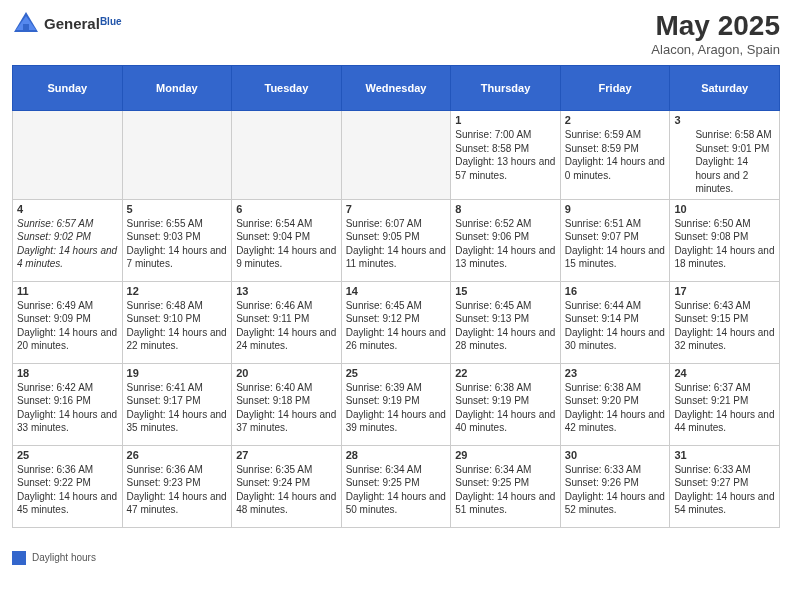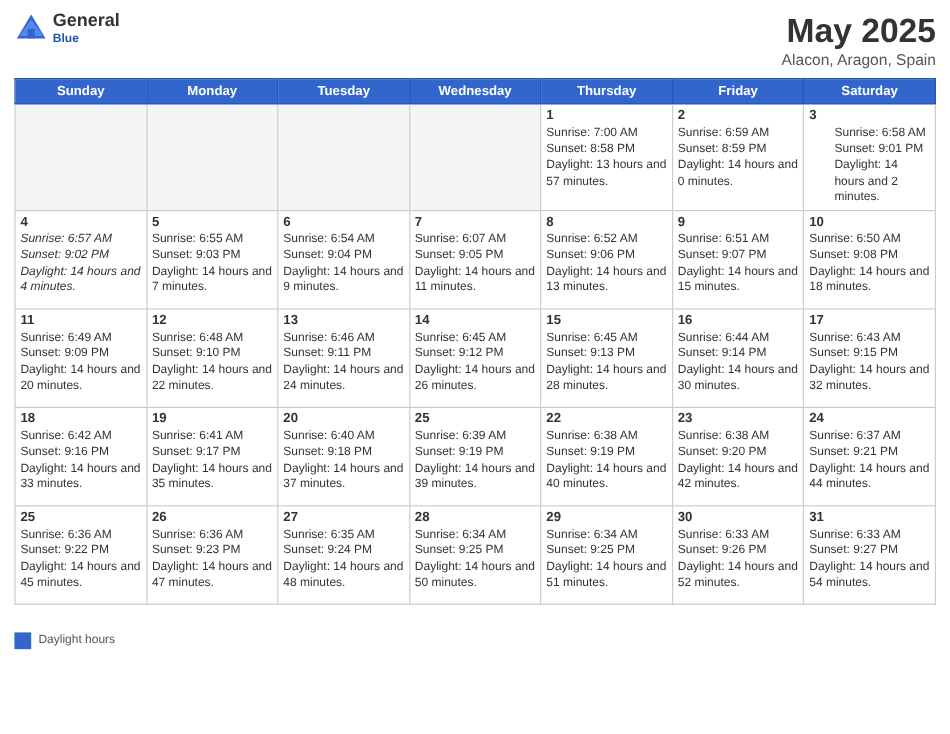--- a/index.html
+++ b/index.html
@@ -22,21 +22,21 @@
       align-items: flex-start;
       margin-bottom: 8px;
     }
     .logo {
       display: flex;
       align-items: center;
       gap: 4px;
     }
     .logo-text {
       display: flex;
-      flex-direction: column;
+      flex-direction: row;
       line-height: 1.1;
     }
     .logo-general {
       font-size: 15px;
       font-weight: bold;
       color: #333;
     }
     .logo-blue {
       font-size: 10px;
       font-weight: bold;
@@ -61,21 +61,21 @@
     .calendar {
       width: 100%;
       border-collapse: collapse;
       table-layout: fixed;
     }
     .calendar th {
       background: #3366cc;
       color: #fff;
       font-size: 11px;
       font-weight: bold;
-      padding: 4px 3px;
+      padding: 16px 3px;
       text-align: center;
       border: 1px solid #2255bb;
     }
     .calendar td {
       border: 1px solid #ccc;
       vertical-align: top;
       padding: 3px 4px;
       font-size: 9.5px;
       color: #333;
       background: #fff;

